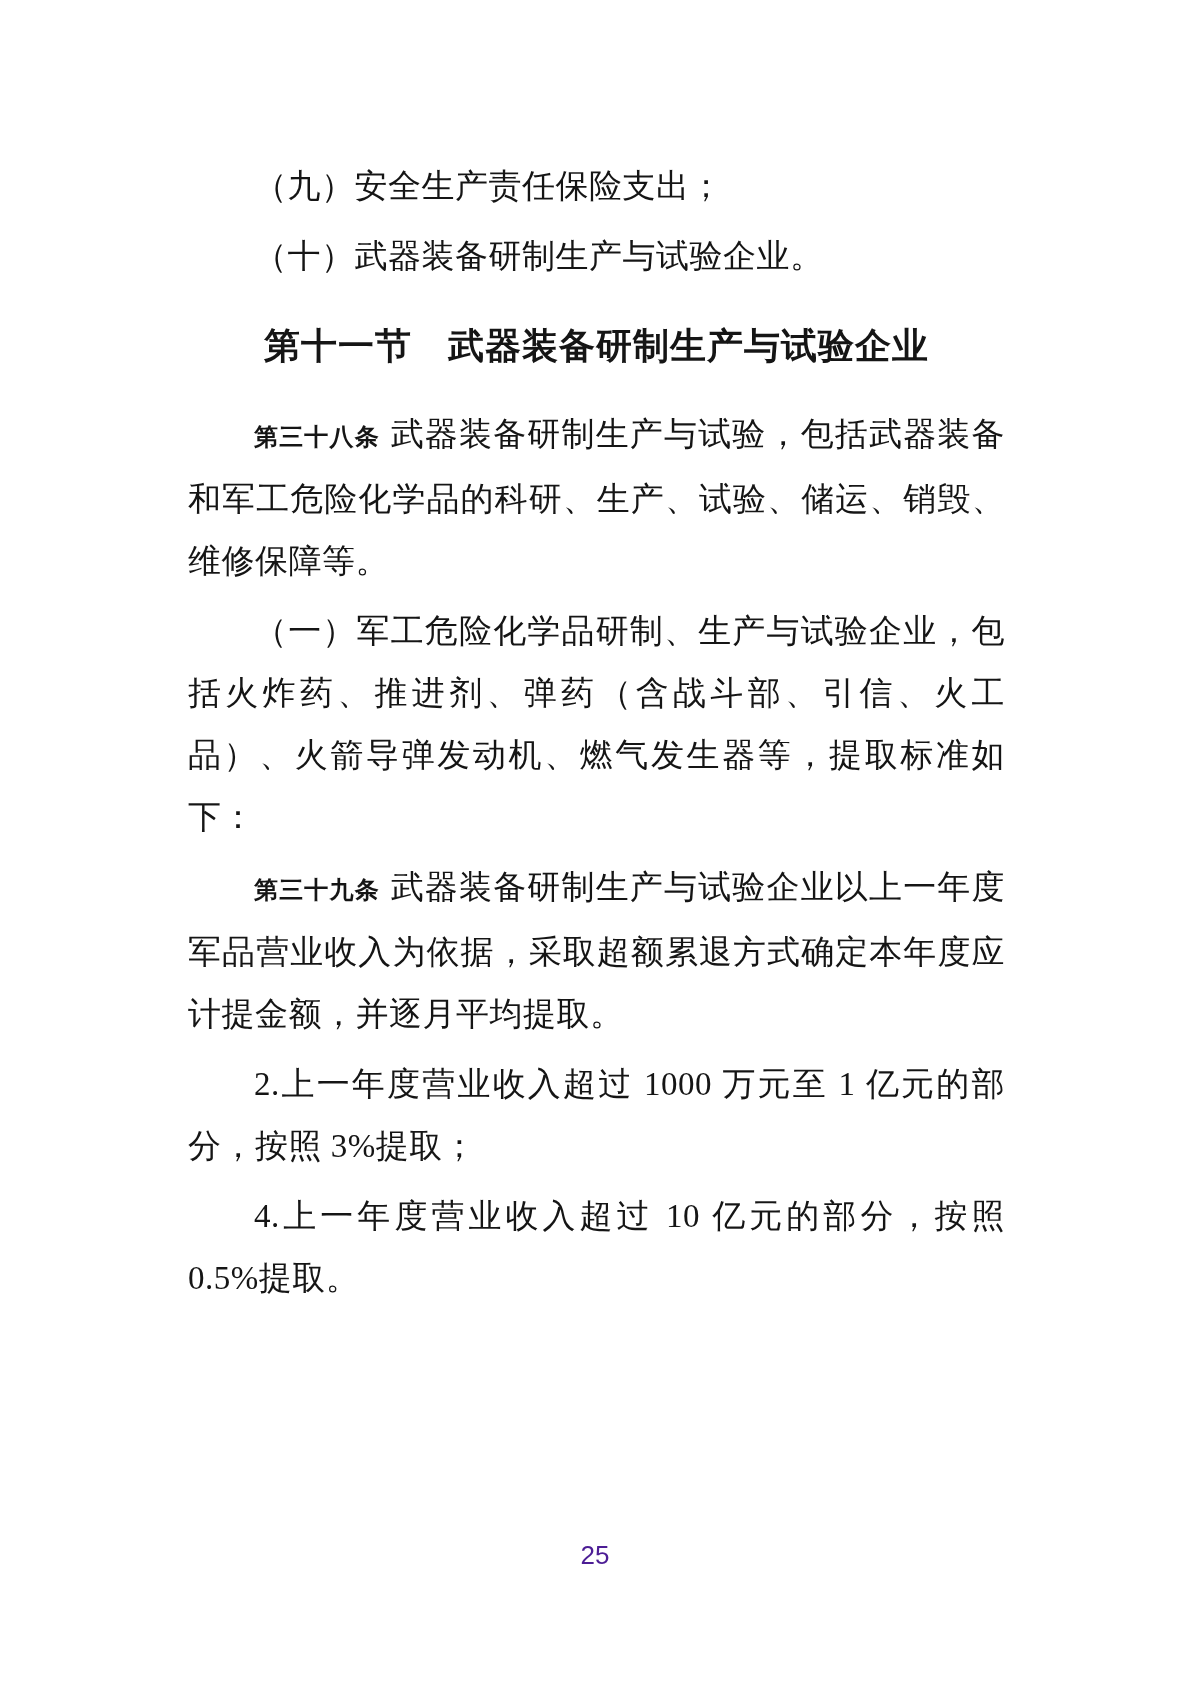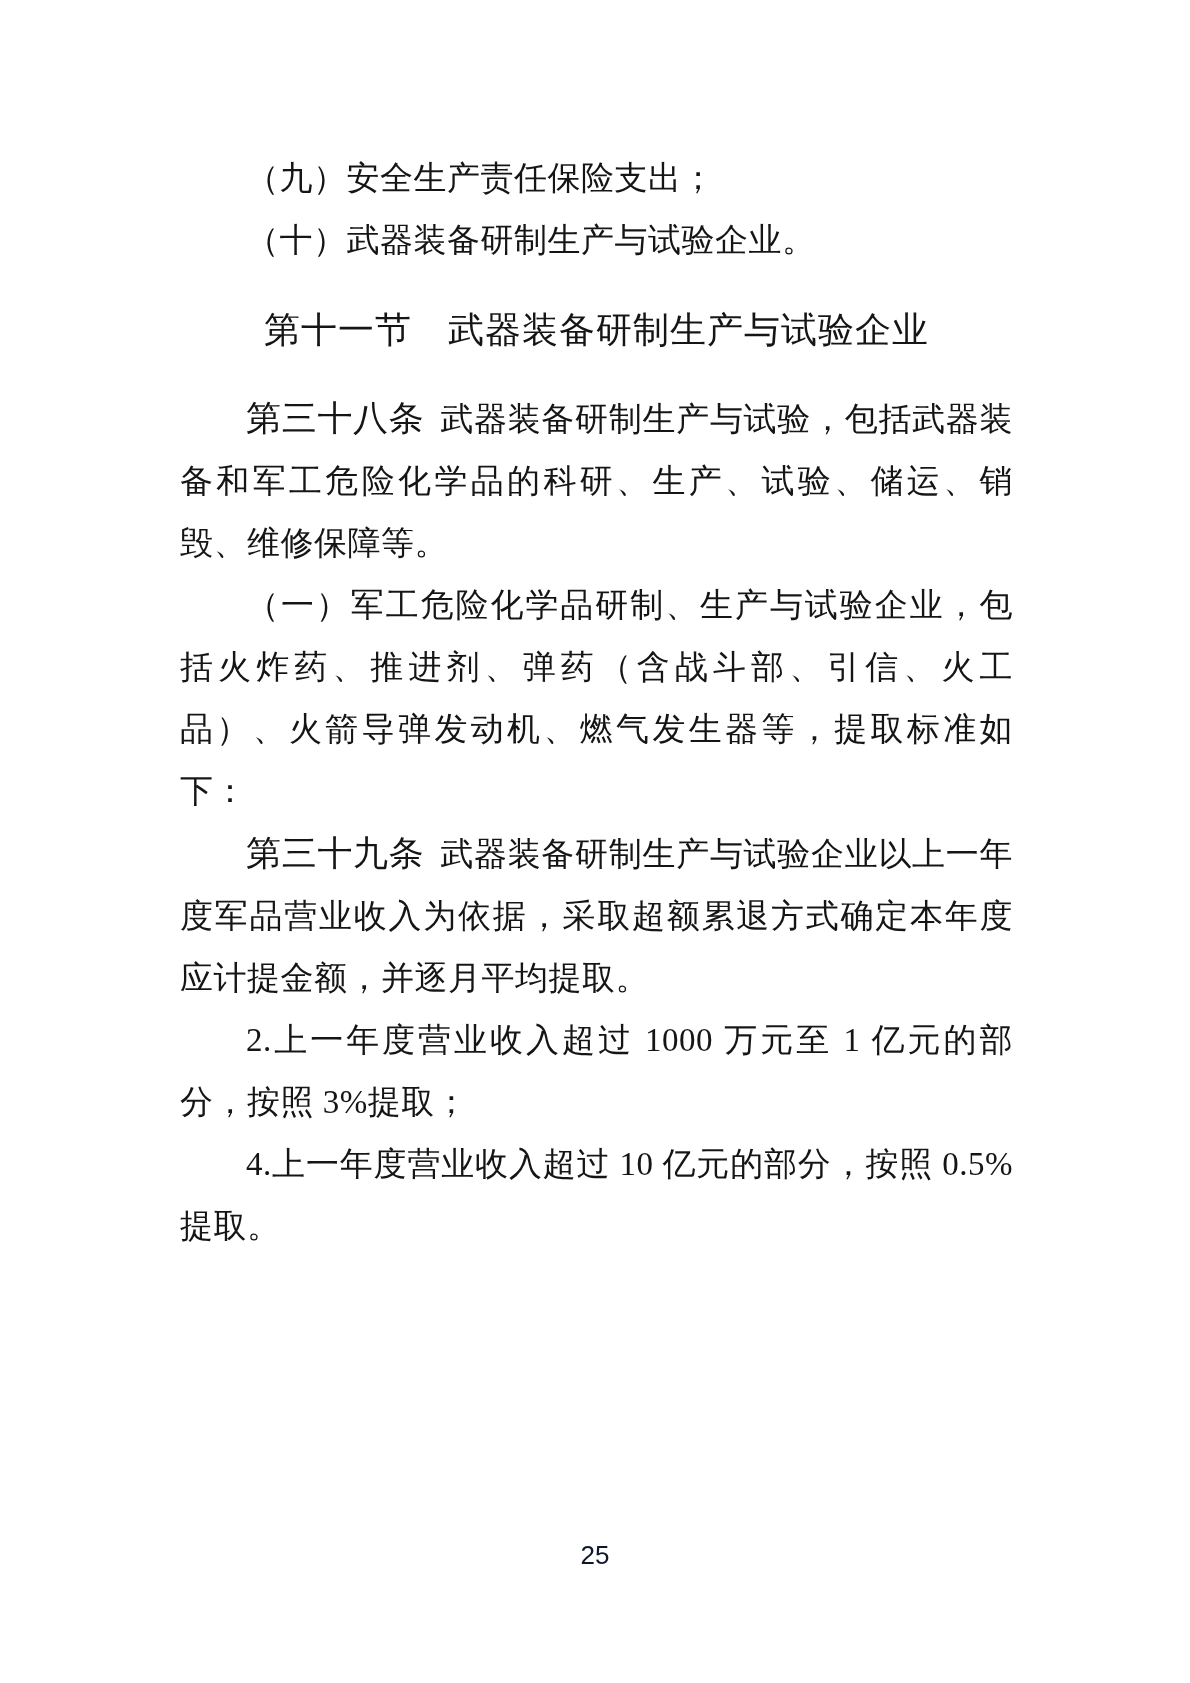--- a/index.html
+++ b/index.html
@@ -16,57 +16,57 @@
     color: #151515;
     overflow: hidden;
   }
   .doc-body {
     position: absolute;
     left: 180px;
     top: 147px;
     width: 833px;
   }
   .para {
-    margin: 0;
+    margin: 8px;
     font-family: "Liberation Serif", "DejaVu Serif", serif;
     font-size: 33px;
     line-height: 62px;
     text-align: justify;
     text-indent: 2em;
     letter-spacing: 0.5px;
   }
   .para .lead {
     font-family: "Liberation Sans", "DejaVu Sans", sans-serif;
-    font-weight: 400;
-    font-size: 35px;
+    font-weight: 700;
+    font-size: 24px;
     margin-right: 0.45em;
   }
   .section-heading {
     margin: 28px 0 26px 0;
     font-family: "Liberation Sans", "DejaVu Sans", sans-serif;
-    font-weight: 400;
+    font-weight: 700;
     font-size: 36px;
     line-height: 62px;
     text-align: center;
     text-indent: 0;
     letter-spacing: 1px;
   }
   .section-heading .heading-title {
     margin-left: 1em;
   }
   .page-number {
     position: absolute;
     left: 0;
     top: 1541px;
     width: 100%;
     text-align: center;
     font-family: "Liberation Sans", "DejaVu Sans", sans-serif;
     font-size: 26px;
     line-height: 28px;
-    color: #0f172a;
+    color: #4c1d95;
   }
 </style>
 </head>
 <body>
 
 <div class="page">
   <div class="doc-body">
       <p class="para body-para">（九）安全生产责任保险支出；</p>
       <p class="para body-para">（十）武器装备研制生产与试验企业。</p>
       <p class="para section-heading"><span class="heading-lead">第十一节</span><span class="heading-title">武器装备研制生产与试验企业</span></p>

